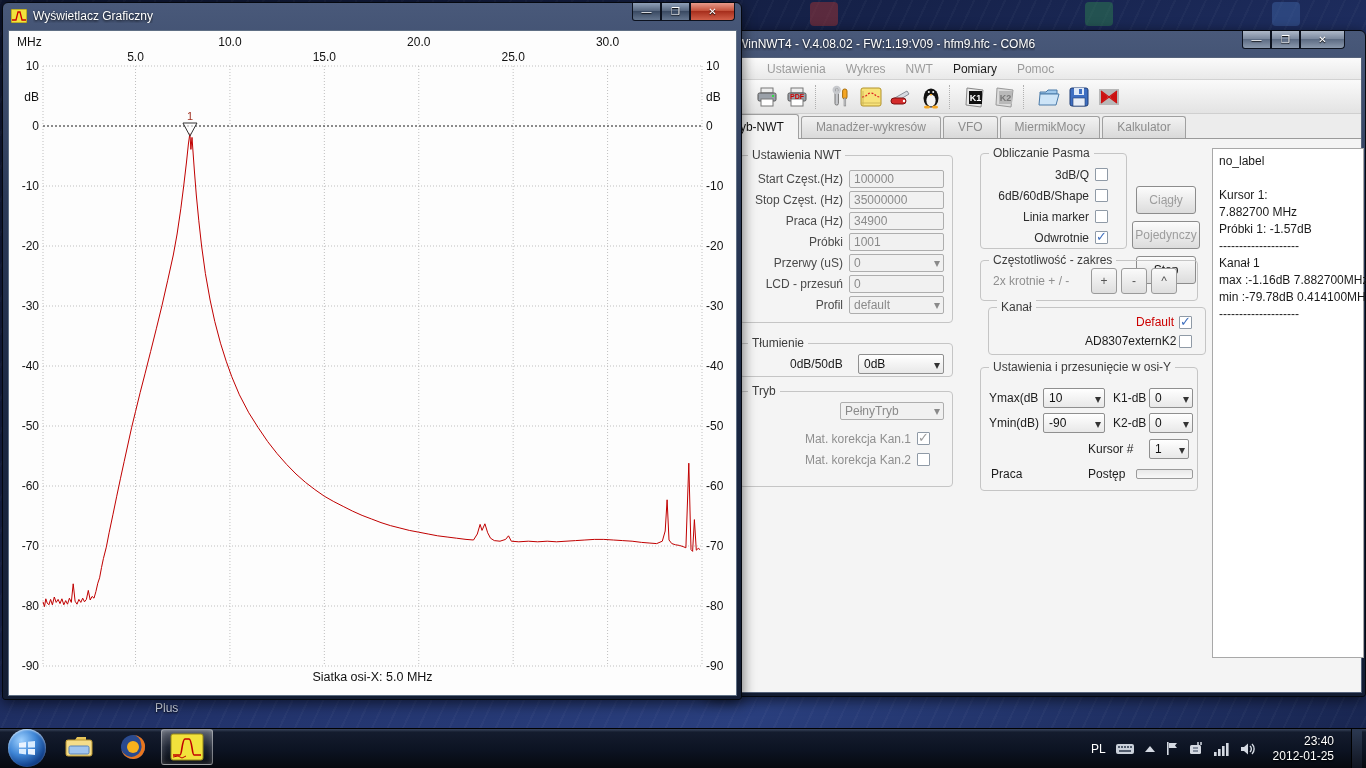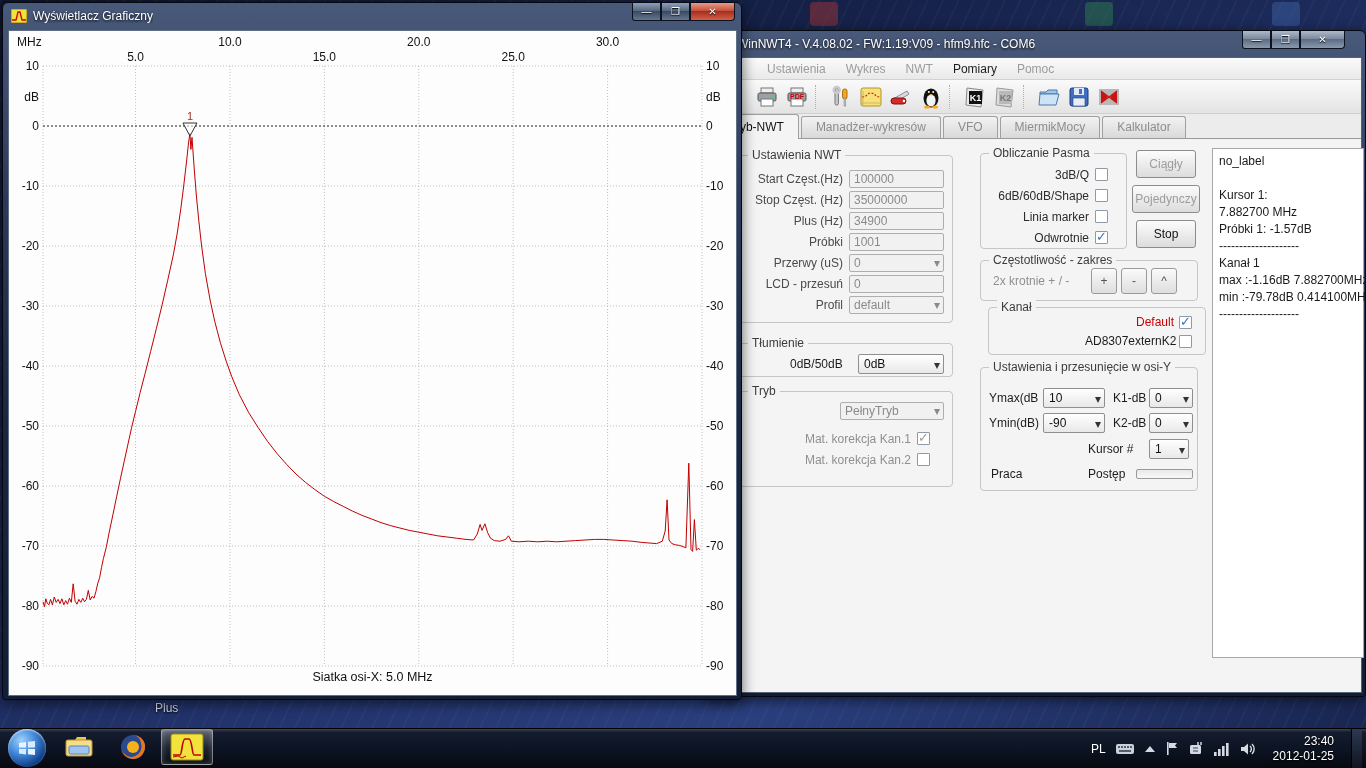--- a/index.html
+++ b/index.html
@@ -70,21 +70,21 @@
   .f-box.sel::after { content:"▾"; position:absolute; right:3px; top:1px; color:#8a8a8a; }
 
   .cb { width:13px; height:13px; border:1px solid #8f9aa6; background:#fff; border-radius:1px;
     display:inline-block; position:relative; flex:0 0 auto; }
   .cb.checked::after { content:"✓"; position:absolute; left:0px; top:-3px; color:#3f6fbe; font-weight:bold; font-size:13px; }
   .cb.checked.gray::after { color:#9a9a9a; }
   .c-row { display:flex; align-items:center; justify-content:flex-end; height:21px; margin:0 18px; }
   .c-label { padding-right:6px; color:#2c2c2c; white-space:nowrap; }
 
   .btn { position:absolute; width:60px; height:28px; border:1px solid #8c8c8c; border-radius:3px;
-    background:linear-gradient(180deg,#fcfcfc,#dcdcdc); text-align:center; line-height:26px; color:#111; }
+    background:linear-gradient(180deg,#fcfcfc,#dcdcdc); text-align:center; line-height:26px; color:#111;margin-top:36px; }
   .btn.disabled { color:#9d9d9d; }
   .mini-btn { position:absolute; width:26px; height:26px; border:1px solid #9a9a9a; border-radius:3px;
     background:linear-gradient(180deg,#fafafa,#dedede); text-align:center; line-height:24px; color:#555; }
 
   .combo { position:absolute; height:20px; border:1px solid #8f8f8f; border-radius:2px;
     background:linear-gradient(180deg,#ffffff,#e8e8e8); color:#111; padding:1px 14px 0 5px; line-height:17px; }
   .combo::after { content:"▾"; position:absolute; right:3px; top:2px; color:#333; }
   .slabel { position:absolute; color:#1c1c1c; white-space:nowrap; }
   .progress { position:absolute; width:57px; height:10px; border:1px solid #9a9a9a; border-radius:2px;
     background:linear-gradient(180deg,#e8e8e8,#f8f8f8); }
@@ -245,21 +245,21 @@
         <div id="ustawienia-fields">
             <div class="f-row">
               <span class="f-label">Start Częst.(Hz)</span>
               <div class="f-box">100000</div>
             </div>
             <div class="f-row">
               <span class="f-label">Stop Częst. (Hz)</span>
               <div class="f-box">35000000</div>
             </div>
             <div class="f-row">
-              <span class="f-label">Plus (Hz)</span>
+              <span class="f-label">Praca (Hz)</span>
               <div class="f-box">34900</div>
             </div>
             <div class="f-row">
               <span class="f-label">Próbki</span>
               <div class="f-box">1001</div>
             </div>
             <div class="f-row">
               <span class="f-label">Przerwy (uS)</span>
               <div class="f-box sel">0</div>
             </div>

